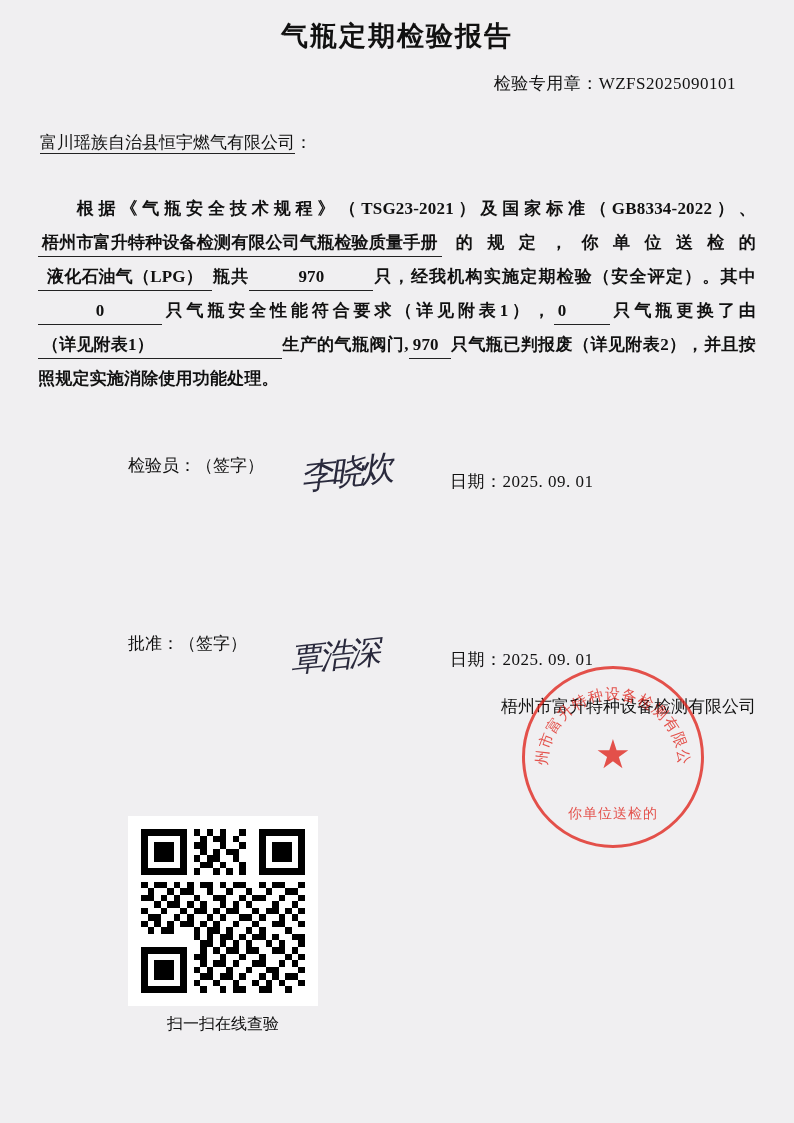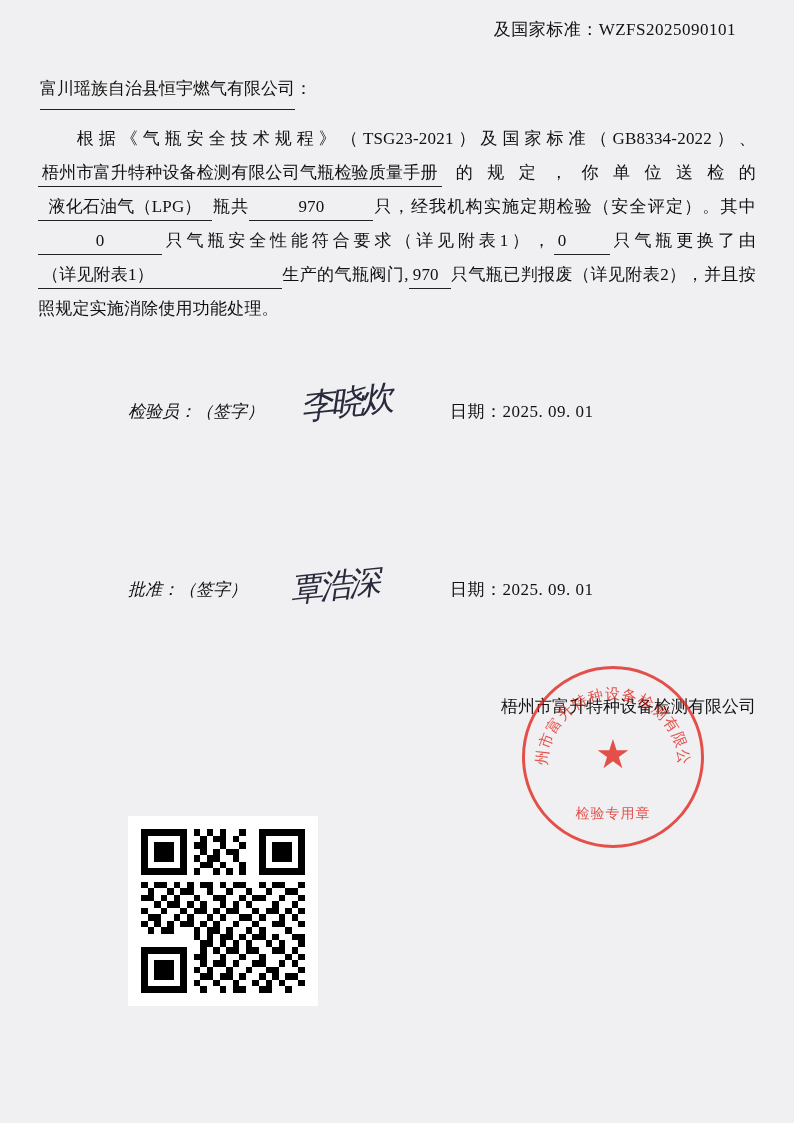--- a/index.html
+++ b/index.html
@@ -37,28 +37,29 @@
     padding-right: 20px;
     letter-spacing: 0.5px;
   }
   .addressee {
     font-size: 17px;
     margin-top: 36px;
     margin-left: 2px;
   }
   .addressee .u {
     border-bottom: 1px solid #222;
-    padding-bottom: 11px;
+    padding-bottom: 1px;
   }
   .body-text {
     font-size: 17px;
     line-height: 34px;
-    margin-top: 22px;
+    margin-top: 38px;
     text-align: justify;
     letter-spacing: 0.2px;
+    font-weight: bold;
   }
   .indent {
     display: inline-block;
     width: 34px;
   }
   .ul {
     border-bottom: 1px solid #222;
     display: inline-block;
     text-align: center;
     padding: 0 4px;
@@ -76,22 +77,21 @@
     position: relative;
     font-size: 17px;
   }
   .sig-row {
     position: relative;
     height: 74px;
   }
   .sig-label {
     position: absolute;
     left: 90px;
-    top: 16px;
-    font-style: italic;
+    top: 0;
   }
   .sig-date {
     position: absolute;
     left: 412px;
     top: 16px;
     letter-spacing: 0.5px;
   }
   .sig-hand {
     position: absolute;
     left: 262px;
@@ -183,23 +183,24 @@
     right: 38px;
     font-size: 17px;
     letter-spacing: 0.3px;
   }
 </style>
 </head>
 <body>
 
 <div class="page">
 
+  <div class="title">气瓶定期检验报告</div>
 
   <div class="report-no">
-    <span>及国家标准：</span><span>WZFS2025090101</span>
+    <span>检验专用章：</span><span>WZFS2025090101</span>
   </div>
 
   <div class="addressee">
     <span class="u">富川瑶族自治县恒宇燃气有限公司</span><span>：</span>
   </div>
 
   <div class="body-text">
     <span class="indent"></span><span>根据《气瓶安全技术规程》（TSG23-2021）及国家标准（GB8334-2022）、</span><span class="ul" style="min-width:318px">梧州市富升特种设备检测有限公司气瓶检验质量手册</span><span>的规定，你单位送检的</span><span class="ul" style="min-width:166px">液化石油气（LPG）</span><span>瓶共</span><span class="ul" style="min-width:116px">970</span><span>只，经我机构实施定期检验（安全评定）。其中</span><span class="ul" style="min-width:116px">0</span><span>只气瓶安全性能符合要求（详见附表1），</span><span class="ul-left" style="min-width:48px">0</span><span>只气瓶更换了由</span><span class="ul-left" style="min-width:236px">（详见附表1）</span><span>生产的气瓶阀门,</span><span class="ul-left" style="min-width:34px">970</span><span>只气瓶已判报废（详见附表2），并且按照规定实施消除使用功能处理。</span>
   </div>
 
@@ -226,21 +227,21 @@
   <div class="stamp">
     <svg class="arc" viewBox="0 0 176 176">
       <defs>
         <path id="arcpath" d="M 22,96 A 66,66 0 1 1 154,96"></path>
       </defs>
       <text>
         <textPath href="#arcpath" startOffset="50%" text-anchor="middle" id="stamp-top-text">梧州市富升特种设备检测有限公司</textPath>
       </text>
     </svg>
     <div class="star">★</div>
-    <div class="bottom-text">检验专用章</div>
+    <div class="bottom-text">你单位送检的</div>
   </div>
 
   <div class="qr-wrap">
     <div class="qr">
       <svg viewBox="0 0 29 29" width="190" height="190" shape-rendering="crispEdges">
         <rect width="29" height="29" fill="#ffffff"></rect>
         <g fill="#000000">
           <rect x="2" y="2" width="7" height="7"></rect>
             <rect x="3" y="3" width="5" height="5" fill="#ffffff"></rect>
             <rect x="4" y="4" width="3" height="3"></rect>
@@ -398,16 +399,17 @@
             <rect x="23" y="25" width="1" height="1"></rect>
             <rect x="26" y="25" width="1" height="1"></rect>
           <rect x="11" y="26" width="1" height="1"></rect>
             <rect x="14" y="26" width="1" height="1"></rect>
             <rect x="16" y="26" width="2" height="1"></rect>
             <rect x="20" y="26" width="2" height="1"></rect>
             <rect x="24" y="26" width="1" height="1"></rect>
         </g>
       </svg>
     </div>
+    <div class="qr-caption">扫一扫在线查验</div>
   </div>
 
 
 </div>
 
 </body></html>

